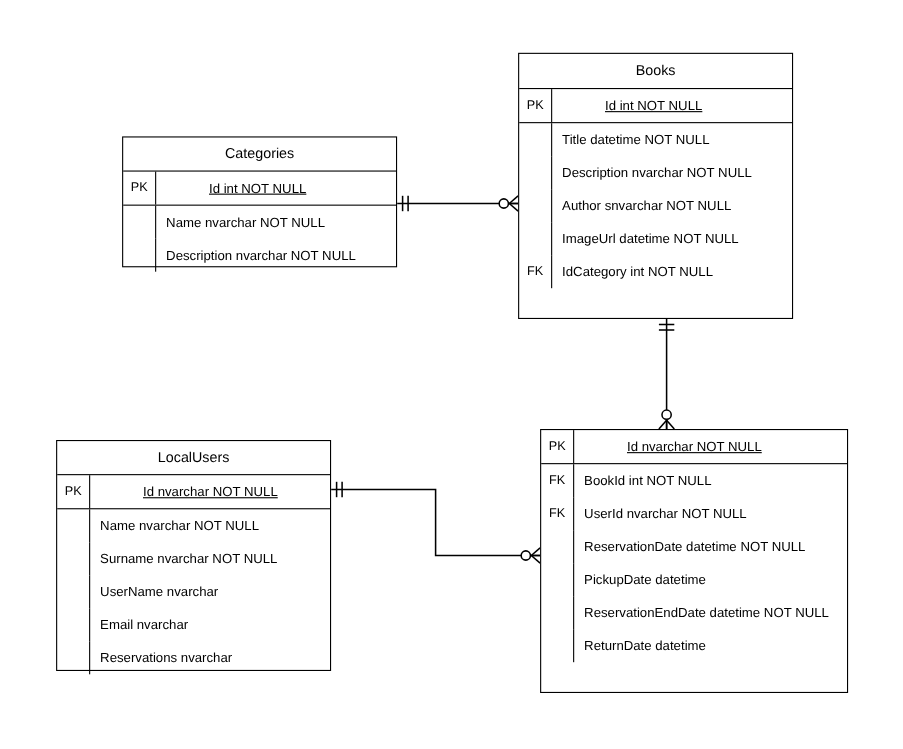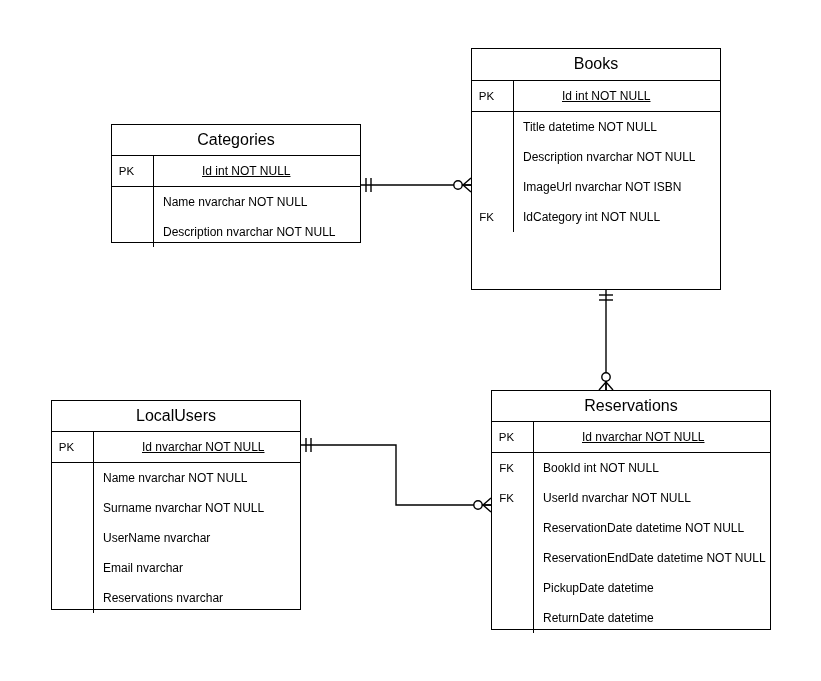--- a/index.html
+++ b/index.html
@@ -27,40 +27,39 @@
     border: 1px solid #000000;
     background: #ffffff;
     display: flex;
     flex-direction: column;
   }
   .entity-title {
     box-sizing: border-box;
     height: 32px;
     line-height: 30px;
     text-align: center;
-    font-size: 16px;
+    font-size: 13px;
     color: #000000;
     border-bottom: 1px solid #000000;
     white-space: nowrap;
   }
   .rowgroup {
     display: flex;
     flex-direction: column;
     box-sizing: border-box;
   }
   .rowgroup.pk-group {
     border-bottom: 1px solid #000000;
   }
   .attr-row {
     display: flex;
     flex-direction: row;
     align-items: center;
     box-sizing: border-box;
     height: 30px;
-    gap: 12px;
   }
   .key-cell {
     box-sizing: border-box;
     width: 29px;
     min-width: 29px;
     text-align: center;
     font-size: 11.5px;
     line-height: 30px;
     color: #000000;
     align-self: stretch;
@@ -162,21 +161,25 @@
       <div class="attr-row">
         <div class="key-cell"></div>
         <div class="attr-cell">Title datetime NOT NULL</div>
       </div>
       <div class="attr-row">
         <div class="key-cell"></div>
         <div class="attr-cell">Description nvarchar NOT NULL</div>
       </div>
       <div class="attr-row">
         <div class="key-cell"></div>
-        <div class="attr-cell">ImageUrl nvarchar NOT ISBN</div>
+        <div class="attr-cell">Author snvarchar NOT NULL</div>
+      </div>
+      <div class="attr-row">
+        <div class="key-cell"></div>
+        <div class="attr-cell">ImageUrl datetime NOT NULL</div>
       </div>
       <div class="attr-row">
         <div class="key-cell">FK</div>
         <div class="attr-cell">IdCategory int NOT NULL</div>
       </div>
     </div>
   </div>
 
   <div class="entity" id="entity-categories">
     <div class="entity-title">Categories</div>
@@ -224,21 +227,20 @@
         <div class="attr-cell">Email nvarchar</div>
       </div>
       <div class="attr-row">
         <div class="key-cell"></div>
         <div class="attr-cell">Reservations nvarchar</div>
       </div>
     </div>
   </div>
 
   <div class="entity" id="entity-reservations">
-    <div class="entity-title">Reservations</div>
     <div class="rowgroup pk-group">
       <div class="attr-row">
         <div class="key-cell">PK</div>
         <div class="attr-cell pk-text">Id nvarchar NOT NULL</div>
       </div>
     </div>
     <div class="rowgroup">
       <div class="attr-row">
         <div class="key-cell">FK</div>
         <div class="attr-cell">BookId int NOT NULL</div>
@@ -246,26 +248,26 @@
       <div class="attr-row">
         <div class="key-cell">FK</div>
         <div class="attr-cell">UserId nvarchar NOT NULL</div>
       </div>
       <div class="attr-row">
         <div class="key-cell"></div>
         <div class="attr-cell">ReservationDate datetime NOT NULL</div>
       </div>
       <div class="attr-row">
         <div class="key-cell"></div>
+        <div class="attr-cell">PickupDate datetime</div>
+      </div>
+      <div class="attr-row">
+        <div class="key-cell"></div>
         <div class="attr-cell">ReservationEndDate datetime NOT NULL</div>
       </div>
       <div class="attr-row">
         <div class="key-cell"></div>
-        <div class="attr-cell">PickupDate datetime</div>
-      </div>
-      <div class="attr-row">
-        <div class="key-cell"></div>
         <div class="attr-cell">ReturnDate datetime</div>
       </div>
     </div>
   </div>
 
 </div>
 
 </body></html>

